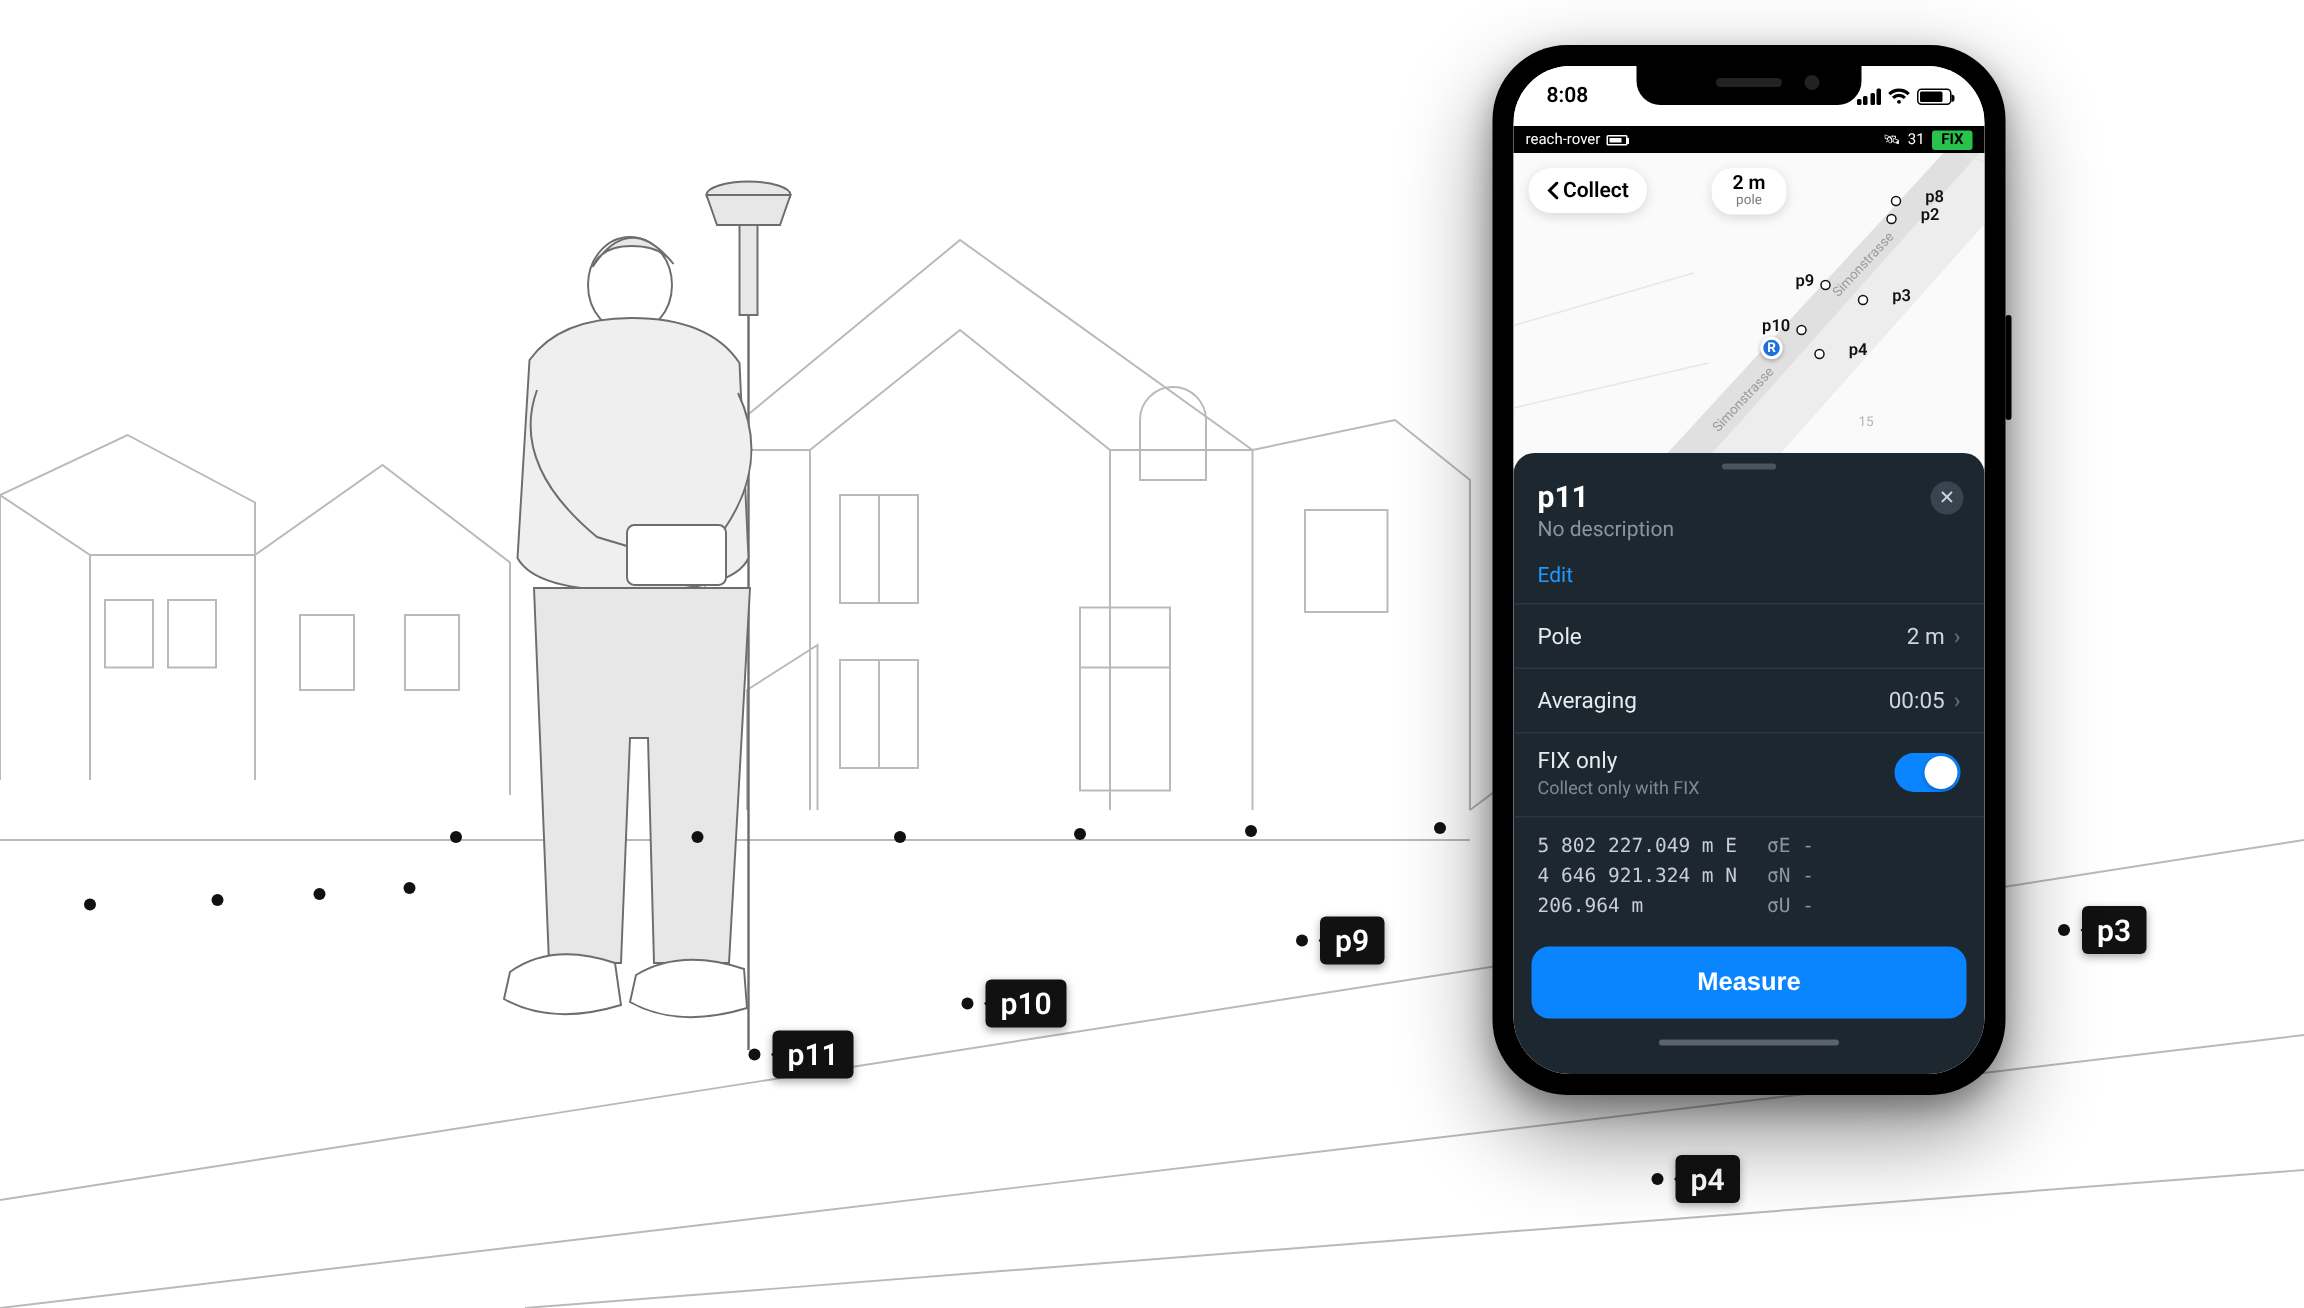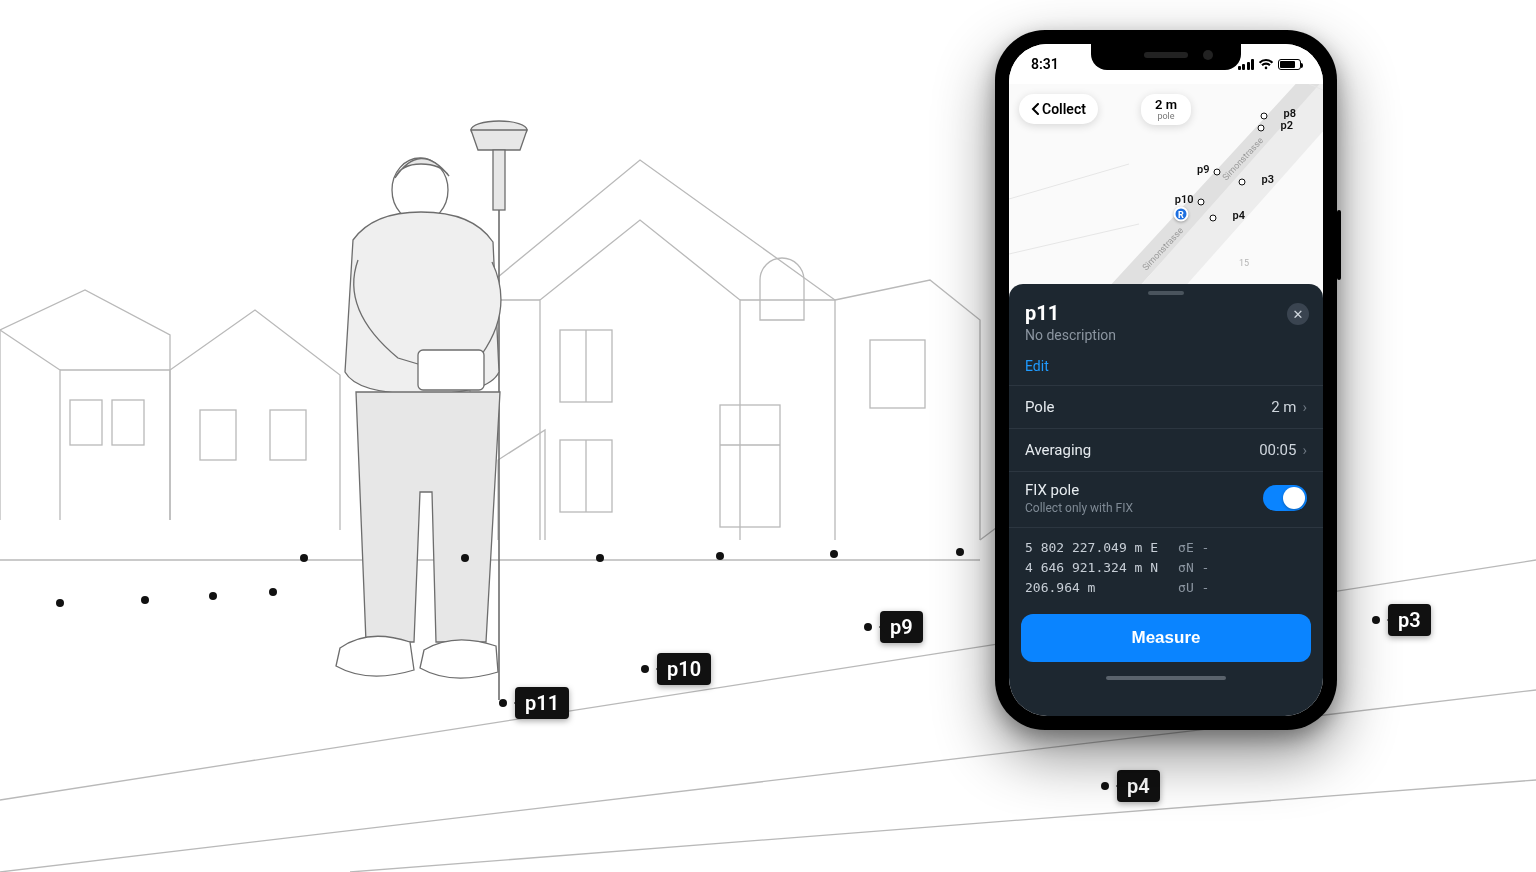--- a/index.html
+++ b/index.html
@@ -197,37 +197,50 @@
     <span class="lbl">p4</span>
 </div>
 
 <div class="phone">
   <div class="screen">
     <div class="notch">
         <span class="cam"></span>
       </div>
 
     <div class="status-bar">
-      <span>8:31</span>
+      <span>8:08</span>
       <span class="status-right">
         <span class="sig-bars">
             <i></i>
             <i></i>
             <i></i>
             <i></i>
           </span>
         <svg width="16" height="12" viewBox="0 0 16 12">
             <path d="M8 11.2a1.3 1.3 0 100-2.6 1.3 1.3 0 000 2.6zM3.3 6.5a6.6 6.6 0 019.4 0l-1.5 1.5a4.5 4.5 0 00-6.4 0zM.8 4a10.2 10.2 0 0114.4 0L13.7 5.5a8 8 0 00-11.4 0z" fill="#000"></path>
           </svg>
         <span class="batt">
             <i></i>
           </span>
       </span>
     </div>
 
+    <div class="app-bar">
+      <span class="left">
+        <span>reach-rover</span>
+        <span class="mini-batt">
+            <i></i>
+          </span>
+      </span>
+      <span class="right">
+        <span class="sat-icn"></span>
+        <span>31</span>
+        <span class="fix-badge">FIX</span>
+      </span>
+    </div>
 
     <div class="map-area">
       <svg class="map-svg" viewBox="0 0 314 210">
         <rect x="0" y="0" width="314" height="210" fill="#fafafa"></rect>
         <g stroke="#e0e0e0" stroke-width="22" fill="none" stroke-linecap="round">
           <line x1="90" y1="230" x2="320" y2="-20"></line>
         </g>
         <g stroke="#ededed" stroke-width="34" fill="none">
           <line x1="120" y1="240" x2="360" y2="-30"></line>
         </g>
@@ -298,21 +311,21 @@
       </div>
       <div class="row">
         <span class="lbl">Averaging</span>
         <span class="val">
             <span>00:05</span>
             <span class="chev">›</span>
           </span>
       </div>
       <div class="row2">
         <div class="tt">
-          <div class="a">FIX pole</div>
+          <div class="a">FIX only</div>
           <div class="b">Collect only with FIX</div>
         </div>
         <div class="switch"></div>
       </div>
       <div class="coords">
         <div class="c1"><span>5 802 227.049 m E</span>
 <span>4 646 921.324 m N</span>
 <span>206.964 m</span></div>
         <div class="c2"><span>σE -</span>
 <span>σN -</span>

